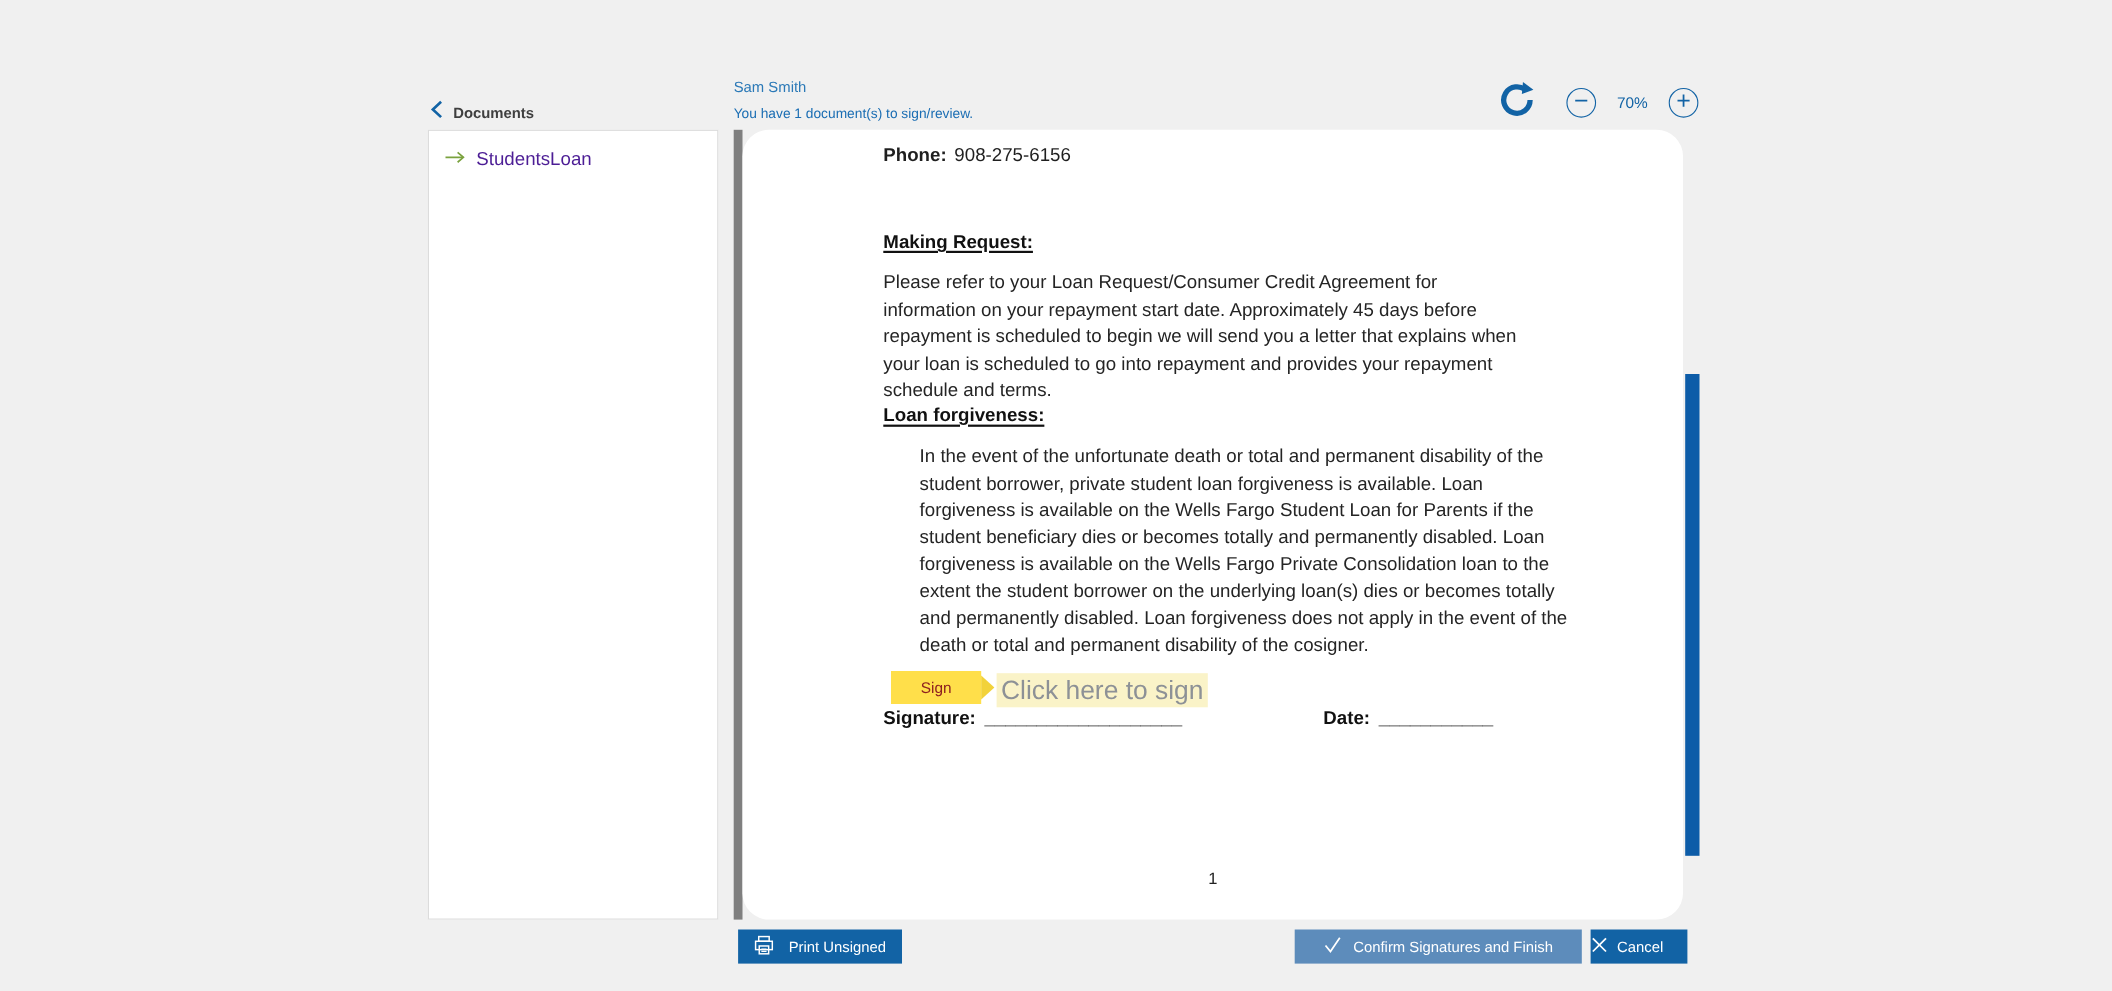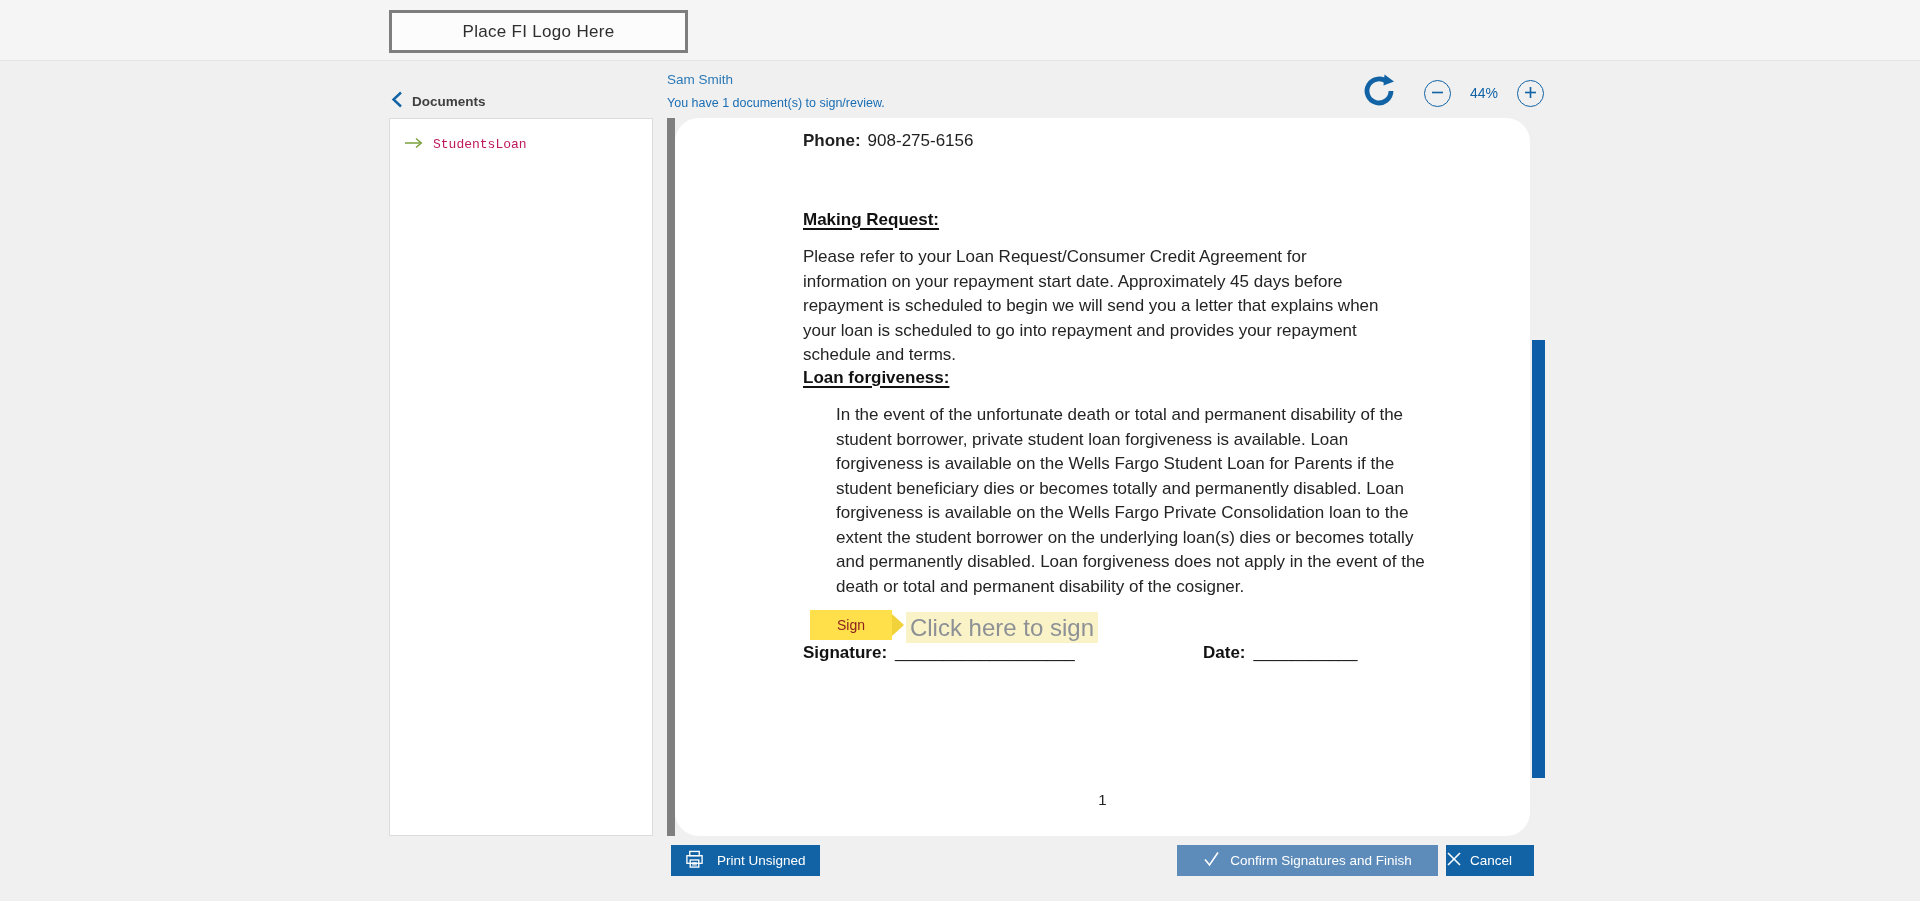--- a/index.html
+++ b/index.html
@@ -7,21 +7,21 @@
 
   
   .top-bar{position:absolute;left:0;top:0;width:1920px;height:61px;background:#f5f5f5;border-bottom:1px solid #e4e4e4;box-sizing:border-box;}
   .logo-box{position:absolute;left:389px;top:10px;width:293px;height:37px;background:#fcfcfc;border:3px solid #7e7e7e;display:flex;align-items:center;justify-content:center;font-size:17px;color:#2e2e2e;letter-spacing:.3px;}
 
   
   .sidebar-back{position:absolute;left:391px;top:91px;display:flex;align-items:center;gap:9px;cursor:pointer;}
   .sidebar-back .lbl{font-size:13.5px;font-weight:bold;color:#3f3f3f;}
   .sidebar-panel{position:absolute;left:389px;top:118px;width:264px;height:718px;background:#ffffff;border:1px solid #dcdcdc;box-sizing:border-box;}
   .doc-item{position:absolute;left:10px;top:14px;display:flex;align-items:center;gap:9px;cursor:pointer;padding:2px 4px;}
-  .doc-item .lbl{font-size:13px;color:#be185d;font-family:Liberation Mono, monospace;}
+  .doc-item .lbl{font-size:17px;color:#4c1d95;}
 
   
   .doc-user{position:absolute;left:667px;top:72px;font-size:13.5px;color:var(--name_blue,#2b79b7);}
   .doc-subtitle{position:absolute;left:667px;top:96px;font-size:12.5px;color:var(--subtitle_blue,#1a6db3);}
 
   .refresh-btn{position:absolute;left:1361px;top:73px;width:36px;height:36px;cursor:pointer;}
   .zoom-circle{position:absolute;width:27px;height:27px;border:1.5px solid var(--accent_blue,#1263a5);border-radius:50%;box-sizing:border-box;display:flex;align-items:center;justify-content:center;cursor:pointer;background:transparent;}
   .zoom-out{left:1424px;top:80px;}
   .zoom-in{left:1517px;top:80px;}
   .zoom-percent{position:absolute;left:1459px;top:85px;width:50px;text-align:center;font-size:14px;color:var(--accent_blue,#1263a5);}
@@ -41,21 +41,21 @@
   .p-making{top:127px;}
   .p-forgive{top:285px;margin-left:33px;}
 
   
   .sign-widget{position:absolute;left:135px;top:492px;display:flex;align-items:flex-start;z-index:3;}
   .sign-tab{position:relative;width:82px;height:30px;background:var(--sign_tab_yellow,#ffdf4a);display:flex;align-items:center;justify-content:center;font-size:14px;color:var(--sign_text_maroon,#8e2020);cursor:pointer;}
   .sign-tab .tip{position:absolute;right:-12px;top:4px;width:0;height:0;border-top:11px solid transparent;border-bottom:11px solid transparent;border-left:12px solid var(--sign_tip_yellow,#f2d23a);}
   .sign-prompt{margin-left:14px;width:192px;height:31px;margin-top:2px;background:var(--sign_prompt_yellow,#faf3c8);display:flex;align-items:center;justify-content:center;font-size:24px;color:var(--prompt_text_gray,#8d9196);cursor:pointer;}
 
   .sig-row{position:absolute;left:128px;top:525px;width:700px;font-weight:bold;color:#111;font-size:17px;z-index:1;}
-  .sig-row .blank{font-weight:normal;letter-spacing:0;}
+  .sig-row .blank{font-weight:bold;letter-spacing:0;}
   .sig-part{margin-right:0;}
   .date-part{position:absolute;left:400px;top:0;}
   .sig-row .lbl{margin-right:8px;}
 
   .page-num{position:absolute;left:0;top:673px;width:100%;text-align:center;font-size:15px;color:#222;}
 
   
   .btn{position:absolute;top:845px;height:31px;display:flex;align-items:center;color:#fff;font-size:13.5px;cursor:pointer;box-sizing:border-box;white-space:nowrap;}
   .btn-print{left:671px;padding:0 14px;gap:13px;background:var(--accent_blue,#1263a5);}
   .btn-confirm{left:1177px;width:261px;justify-content:center;gap:10px;background:var(--confirm_blue,#5d8cbb);}
@@ -65,25 +65,20 @@
   .blue-stroke{stroke:var(--accent_blue,#1263a5);fill:none;}
   .blue-fill{fill:var(--accent_blue,#1263a5);}
   .green-stroke{stroke:var(--arrow_green,#7aa23e);fill:none;}
   .white-stroke{stroke:#ffffff;fill:none;}
 </style>
 </head>
 <body>
 
 <div id="app">
 
-  <div class="top-bar">
-    <div class="logo-box">
-      <span>Place FI Logo Here</span>
-    </div>
-  </div>
 
   <div class="sidebar-back">
     <span>
       <svg width="12" height="17" viewBox="0 0 12 17">
           <polyline class="blue-stroke" points="10,1.5 2.5,8.5 10,15.5" stroke-width="2.4"></polyline>
         </svg>
     </span>
     <span class="lbl">Documents</span>
   </div>
 
@@ -110,21 +105,21 @@
       </svg>
     </span>
   </div>
   <div class="zoom-circle zoom-out">
     <span>
       <svg width="13" height="13" viewBox="0 0 13 13">
           <line class="blue-stroke" x1="1" y1="6.5" x2="12" y2="6.5" stroke-width="1.6"></line>
         </svg>
     </span>
   </div>
-  <div class="zoom-percent">44%</div>
+  <div class="zoom-percent">70%</div>
   <div class="zoom-circle zoom-in">
     <span>
       <svg width="13" height="13" viewBox="0 0 13 13">
           <line class="blue-stroke" x1="1" y1="6.5" x2="12" y2="6.5" stroke-width="1.6"></line>
           <line class="blue-stroke" x1="6.5" y1="1" x2="6.5" y2="12" stroke-width="1.6"></line>
         </svg>
     </span>
   </div>
 
   <div class="page-edge"></div>

